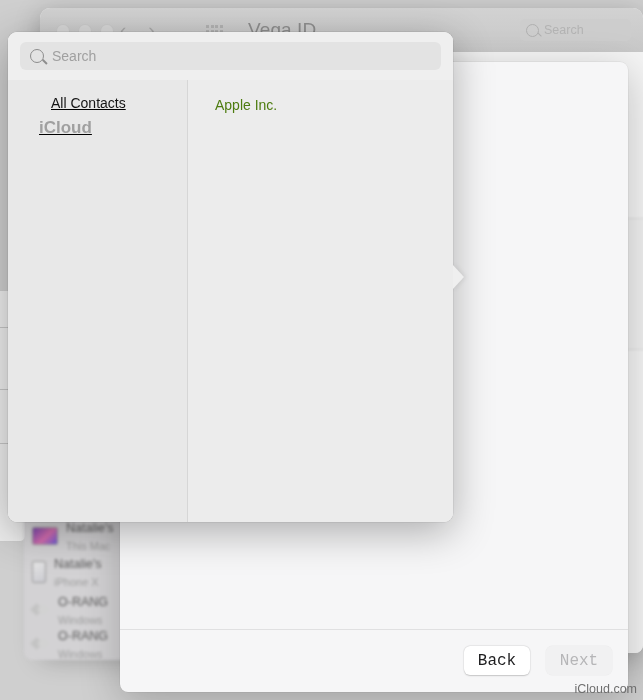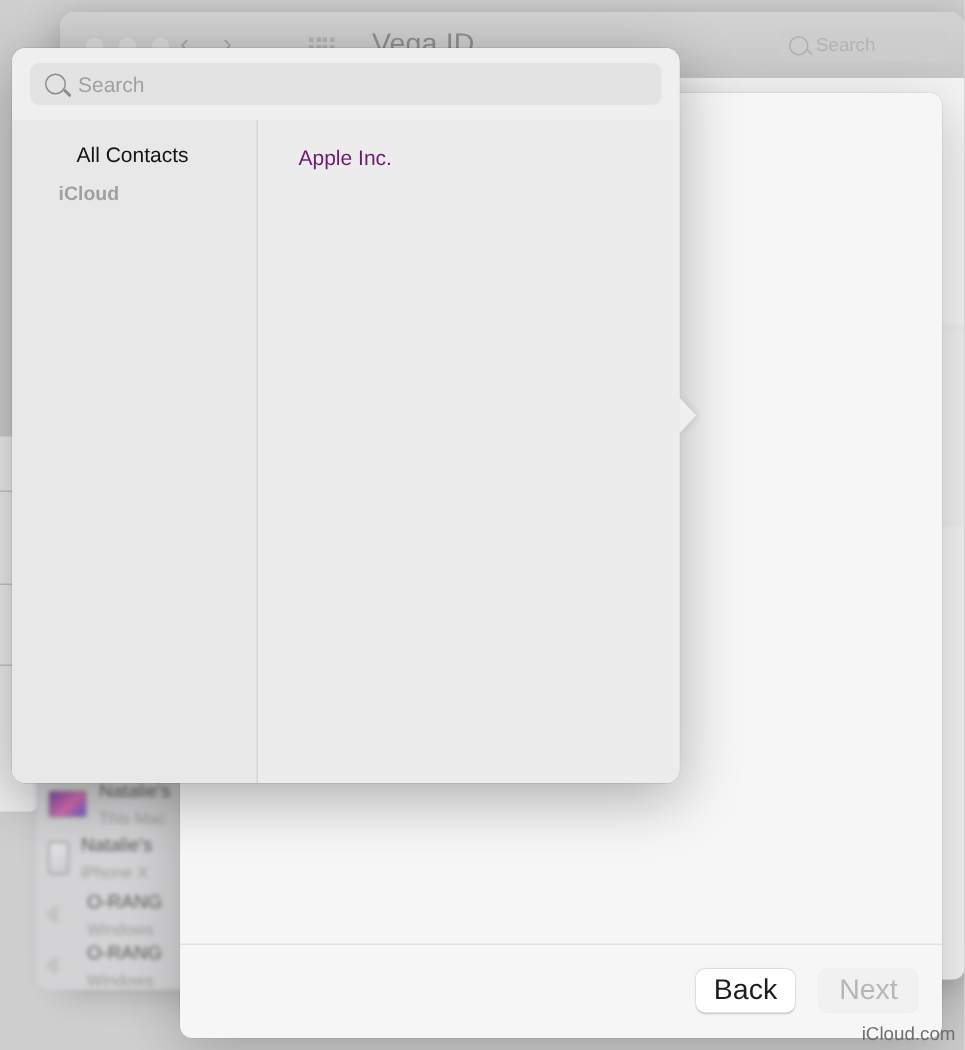--- a/index.html
+++ b/index.html
@@ -233,23 +233,23 @@
   .sheet-footer {
     position: absolute;
     left: 0; bottom: 0; width: 100%; height: 62px;
   }
   .btn {
     position: absolute;
     top: 16px;
     height: 29px;
     min-width: 66px;
     border-radius: 6px;
-    font-size: 19px;
+    font-size: 16px;
     display: flex; align-items: center; justify-content: center;
-    font-family: Liberation Sans, sans-serif;
+    font-family: Liberation Mono, monospace;
   }
   .btn-back {
     right: 98px;
     background: #ffffff;
     color: #1d1d1f;
     box-shadow: 0 0.5px 1.5px rgba(0,0,0,0.18), 0 0 0 0.5px rgba(0,0,0,0.06);
   }
   .btn-next {
     right: 16px;
     background: #f1f1f2;
@@ -331,60 +331,61 @@
   }
   .pop-search-field .ph {
     font-size: 14px; color: #a0a0a0;
   }
 
   .pop-columns {
     position: absolute; left: 0; top: 48px; right: 0; bottom: 0;
     display: flex;
   }
   .pop-sidebar {
-    width: 164px;
+    width: 180px;
     background: #e8e8e8;
     border-right: 1px solid #d6d6d6;
     padding-top: 10px;
     box-sizing: border-box;
+    text-decoration: underline;
   }
   .side-item {
     height: 24px;
     display: flex; align-items: center;
     font-size: 14px;
     color: #141414;
     padding-left: 31px;
     margin: 1px 12px 1px 12px;
     border-radius: 6px;
     box-sizing: border-box;
   }
   .side-item.selected {
     background: #4a90e8;
     color: #ffffff;
     font-weight: 500;
   }
   .side-header {
     height: 22px;
     display: flex; align-items: center;
-    font-size: 13px;
+    font-size: 17px;
     color: #a0a0a0;
     font-weight: 700;
     padding-left: 19px;
     margin: 2px 12px 0 12px;
   }
   .pop-list {
     flex: 1;
     background: #ececec;
     padding-top: 11px;
   }
   .list-item {
     height: 28px;
     display: flex; align-items: center;
     font-size: 14px;
-    color: #701a75;
+    color: #4d7c0f;
     padding-left: 27px;
   }
 
   
   .watermark {
     position: absolute;
     right: 6px; bottom: 4px;
     font-size: 12.5px;
     color: #6e6e6e;
     font-family: "Liberation Sans", sans-serif;

